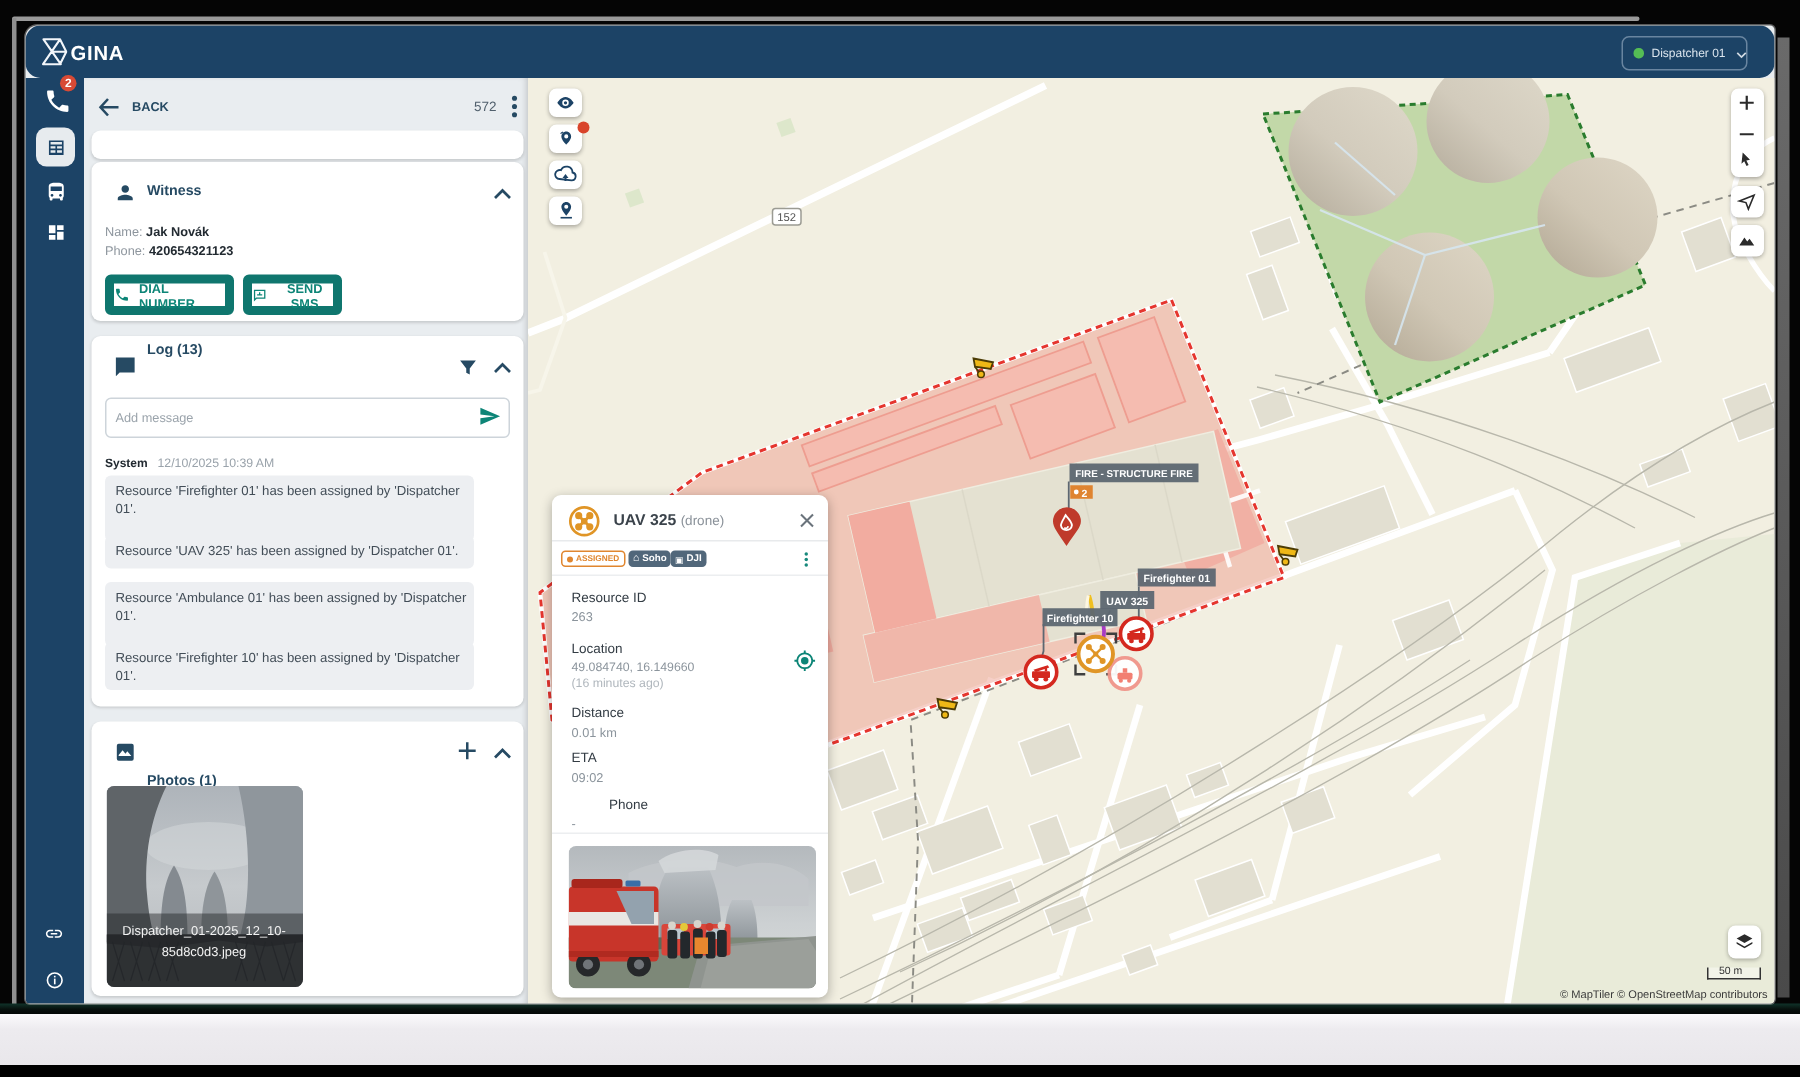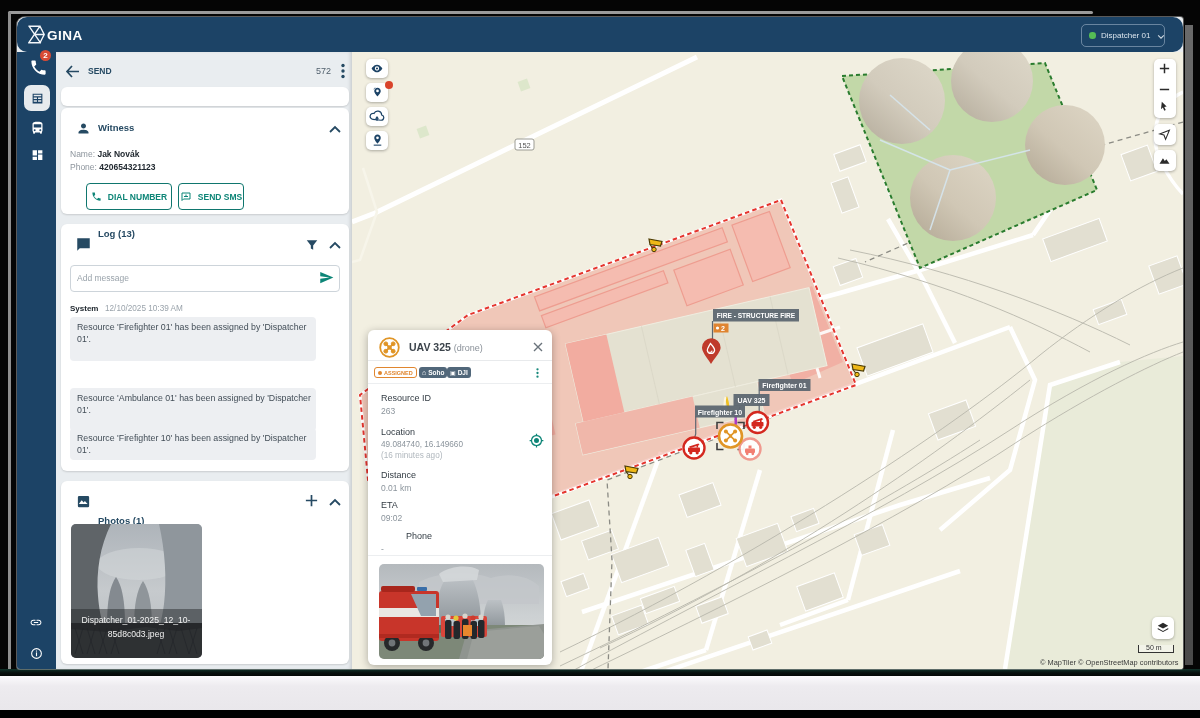--- a/index.html
+++ b/index.html
@@ -21,22 +21,22 @@
     border-radius:8px 3px 3px 3px; overflow:hidden; box-shadow:0 0 0 1px rgba(160,160,160,0.55); }
   #topbar { left:0; top:0; width:1166px; height:35px; background:#1c4366;border-radius:10px; }
   #sidebar { left:0; top:35px; width:39px; height:617px; background:#1c4366; }
   #panel { left:39px; top:35px; width:296px; height:617px; background:#e9edf0;
     box-shadow:inset -3px 0 4px -2px rgba(0,0,0,0.18); }
   #map { left:335px; top:35px; width:831px; height:617px; background:#f2efe1; overflow:hidden; }
   .card { position:absolute; left:5px; width:288px; background:#fff; border-radius:6px;
     box-shadow:0 1px 2px rgba(0,0,0,0.14); }
   .ctitle { position:absolute; font-weight:bold; font-size:9.5px; color:#264a63; }
   .navy { color:#264a63; }
-  .obtn { position:absolute; border:1px solid #0f766e; border-radius:4px; color:#0d8577;
-     font-weight:bold; font-size:8.5px; display:flex; align-items:center; justify-content:center; gap:6px;margin-left:16px; }
+  .obtn { position:absolute; border:6px solid #0f766e; border-radius:4px; color:#0d8577;
+     font-weight:bold; font-size:8.5px; display:flex; align-items:center; justify-content:center; gap:6px; }
   .chev { position:absolute; width:16px; height:16px; }
   .logbox { position:absolute; left:9px; width:246px; background:#edeff2; border-radius:4px;
      font-size:8.8px; color:#424d57; padding:5px 7px; line-height:11.5px; letter-spacing:0; white-space:nowrap; overflow:hidden; }
   .mapbtn { position:absolute; width:22px; background:#fff; border-radius:5px;
      box-shadow:0 1px 3px rgba(0,0,0,0.3); }
 </style>
 </head>
 <body>
 <div id="stage">
   <div class="abs" id="bezline-top"></div>
@@ -85,21 +85,21 @@
         <rect x="11" y="10" width="2" height="7" fill="#fff"></rect>
         <rect x="11" y="6.5" width="2" height="2" fill="#fff"></rect>
       </svg>
     </div>
 
     <div class="abs" id="panel">
 
       <svg class="abs" style="left:9px;top:13px" width="15" height="13" viewBox="0 0 15 13">
         <path d="M7 1 L2 6.5 L7 12 M2 6.5 L14 6.5" fill="none" stroke="#264a63" stroke-width="1.7"></path>
       </svg>
-      <div class="abs navy" style="left:32px;top:14px;font-size:8.5px;font-weight:bold;">SEND</div>
+      <div class="abs navy" style="left:32px;top:14px;font-size:8.5px;font-weight:bold;">BACK</div>
       <div class="abs" style="left:260px;top:14px;font-size:9px;color:#51606d;">572</div>
       <svg class="abs" style="left:285px;top:11px" width="4" height="16" viewBox="0 0 4 16">
         <circle cx="2" cy="2.5" r="1.7" fill="#264a63"></circle>
           <circle cx="2" cy="8" r="1.7" fill="#264a63"></circle>
           <circle cx="2" cy="13.5" r="1.7" fill="#264a63"></circle>
       </svg>
 
       <div class="card" style="top:35px;height:19px;"></div>
 
       <div class="card" style="top:56px;height:106px;">
@@ -139,20 +139,21 @@
             <path d="M3 10 L8 5 L13 10" fill="none" stroke="#264a63" stroke-width="1.8"></path>
           </svg>
         <div class="abs" style="left:9px;top:41px;width:270px;height:27px;border:1px solid #cdd4da;border-radius:4px;background:#fff;"></div>
         <div class="abs" style="left:16px;top:49px;font-size:8.5px;color:#9aa3ab;">Add message</div>
         <svg class="abs" style="left:258px;top:46px" width="15" height="15" viewBox="0 0 24 24">
           <path fill="#0d8577" d="M2 21l21-9L2 3v7l15 2-15 2v7z"></path>
         </svg>
         <div class="abs" style="left:9px;top:80px;font-size:8px;font-weight:bold;color:#222a31;">System</div>
         <div class="abs" style="left:44px;top:80px;font-size:8.2px;color:#9aa3ab;">12/10/2025 10:39 AM</div>
         <div class="logbox" style="top:93px;height:44px;">Resource 'Firefighter 01' has been assigned by 'Dispatcher<br>01'.</div>
+        <div class="logbox" style="top:133px;height:22px;">Resource 'UAV 325' has been assigned by 'Dispatcher 01'.</div>
         <div class="logbox" style="top:164px;height:43px;">Resource 'Ambulance 01' has been assigned by 'Dispatcher<br>01'.</div>
         <div class="logbox" style="top:204px;height:32px;">Resource 'Firefighter 10' has been assigned by 'Dispatcher<br>01'.</div>
       </div>
 
       <div class="card" style="top:429px;height:183px;">
         <svg class="abs" style="left:15px;top:13px" width="15" height="15" viewBox="0 0 24 24">
           <path fill="#264a63" fill-rule="evenodd" d="M3 5a2 2 0 0 1 2-2h14a2 2 0 0 1 2 2v14a2 2 0 0 1-2 2H5a2 2 0 0 1-2-2V5zm2 10l4.2-5.2 3 3.7 2-2.5 4.3 5H5v-1z"></path>
         </svg>
         <div class="ctitle" style="left:37px;top:14px;margin-top:20px;">Photos (1)</div>
         <svg class="abs" style="left:243px;top:12px" width="15" height="15" viewBox="0 0 16 16">

